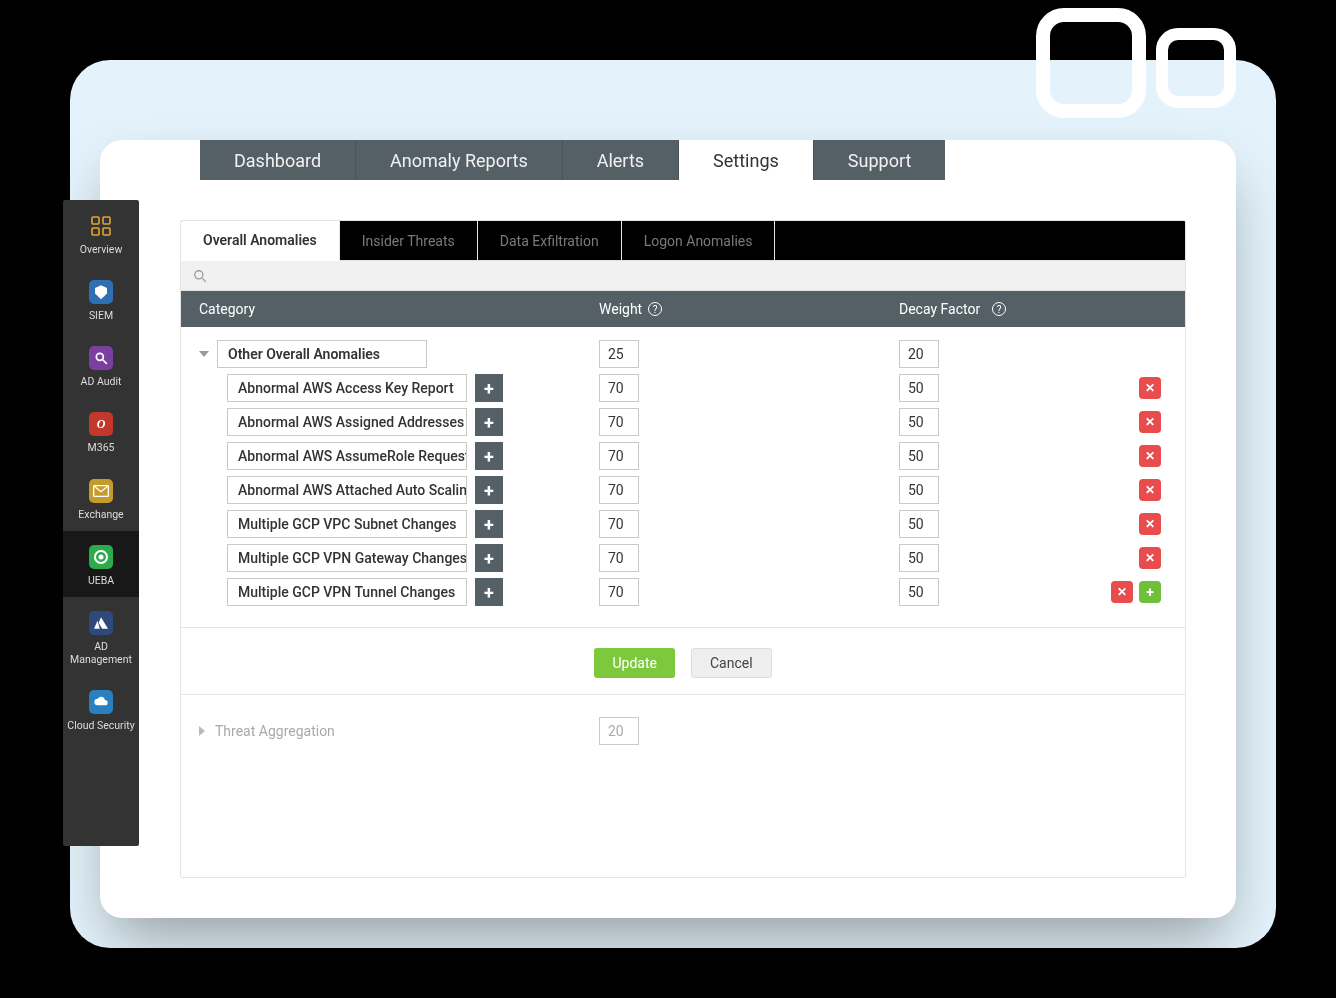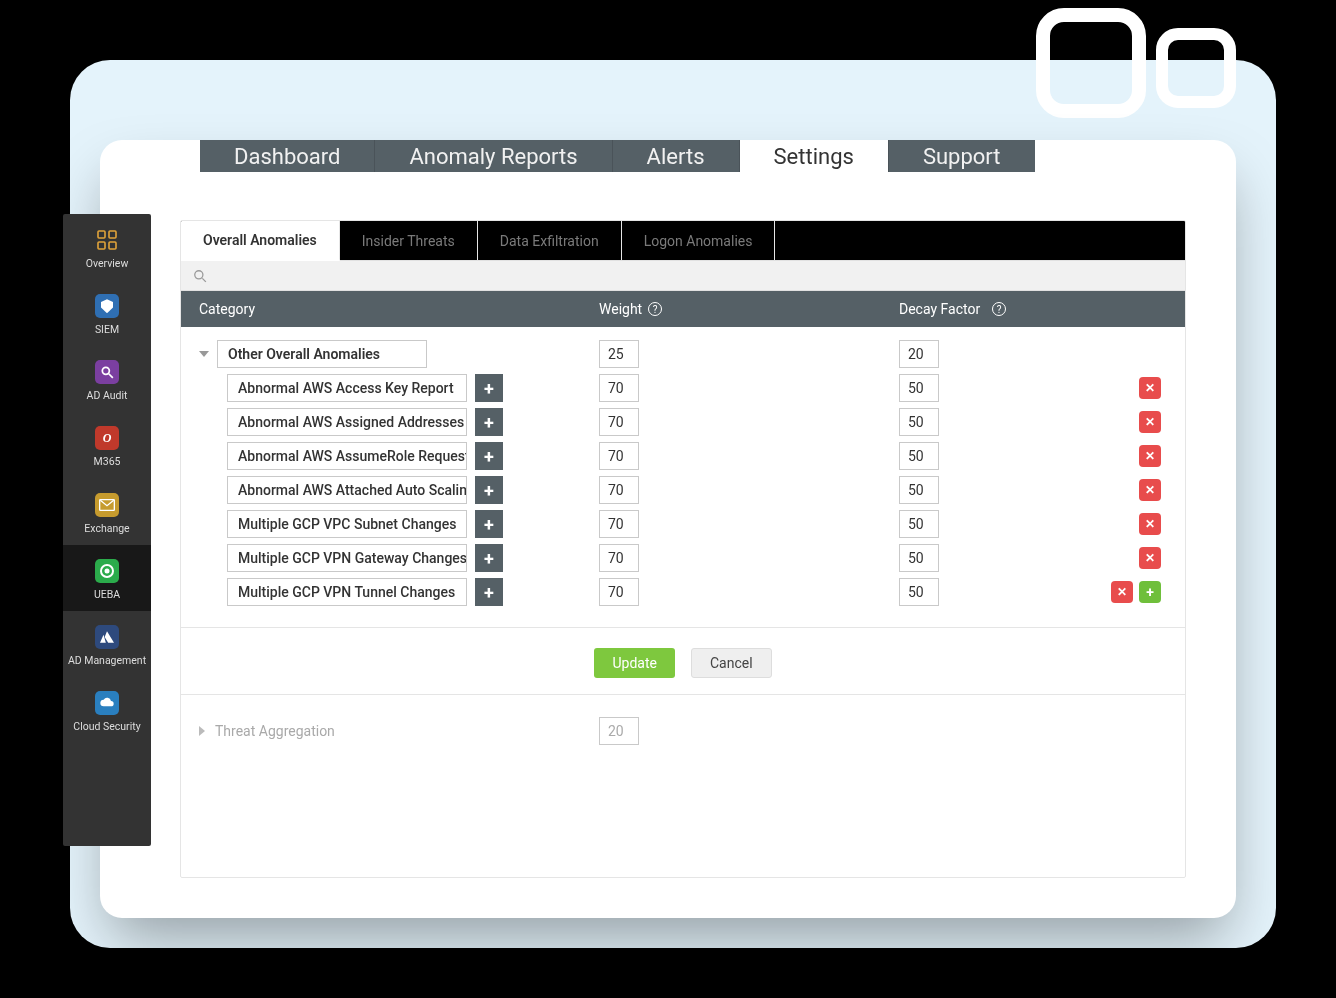--- a/index.html
+++ b/index.html
@@ -14,21 +14,21 @@
 
   .bg-blue {
     position:absolute; left:70px; top:60px; right:60px; bottom:50px;
     background:#e4f3fb; border-radius:40px;
   }
   .bg-square-big { position:absolute; width:110px; height:110px; border:14px solid #fff; border-radius:28px; top:8px; right:190px; }
   .bg-square-small { position:absolute; width:80px; height:80px; border:12px solid #fff; border-radius:22px; top:28px; right:100px; }
 
   
   .rail {
-    position:absolute; left:63px; top:214px; width:88px; bottom:152px;
+    position:absolute; left:63px; top:200px; width:76px; bottom:152px;
     background:#333; display:flex; flex-direction:column;
     z-index:5; border-radius:2px;
   }
   .rail-item {
     flex:0 0 auto; padding:12px 4px 10px; text-align:center; color:#ddd;
     font-size:10.5px; line-height:1.25; cursor:pointer;
   }
   .rail-item .ic { width:24px; height:24px; margin:2px auto 5px; display:flex; align-items:center; justify-content:center; border-radius:5px; font-weight:bold; font-size:12px; }
   .rail-item.active { background:#181818; }
   .ic-overview { }
@@ -52,22 +52,22 @@
   .card {
     position:absolute; left:100px; top:140px; right:100px; bottom:80px;
     background:#fff; border-radius:22px; box-shadow:0 30px 60px -10px rgba(0,0,0,.35);
     z-index:3; overflow:hidden;
   }
 
   
   .topbar { position:relative; height:60px; margin:0 0 8px 0; }
   .toptabs { position:absolute; left:100px; top:0; display:flex; height:48px; }
   .toptab {
-    height:32px; padding:0 34px; display:flex; align-items:center;
-    font-size:22px; color:#f1f1f1; background:#556066; cursor:pointer;
+    height:40px; padding:0 34px; display:flex; align-items:center;
+    font-size:18px; color:#f1f1f1; background:#556066; cursor:pointer;
     border-right:1px solid #4a5359;
   }
   .toptab:last-child { border-right:0; }
   .toptab.active { background:#fff; color:#333; }
 
   .panel { position:absolute; left:80px; right:50px; top:80px; bottom:40px; border:1px solid #e5e5e5; border-radius:2px; overflow:hidden; }
 
   .subtabs { display:flex; background:#000000; border-bottom:1px solid #e1e1e1; height:40px; font-size:14px; }
   .subtab { padding:0 22px; display:flex; align-items:center; color:#7a7a7a; cursor:pointer; border-right:1px solid #e6e6e6; }
   .subtab.active { background:#fff; color:#333; font-weight:600; border-bottom:2px solid #fff; margin-bottom:-1px; }

